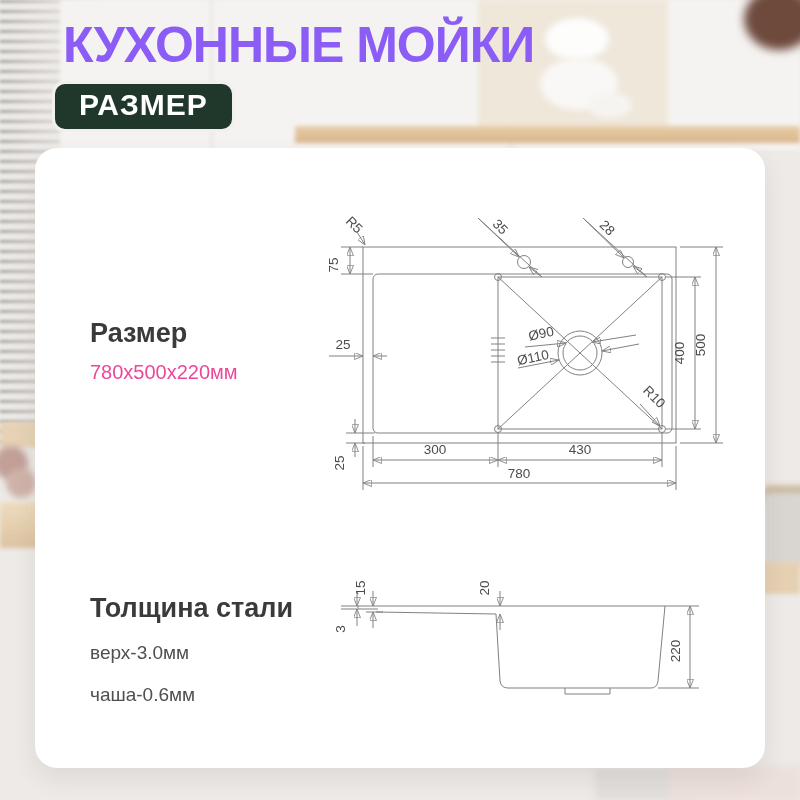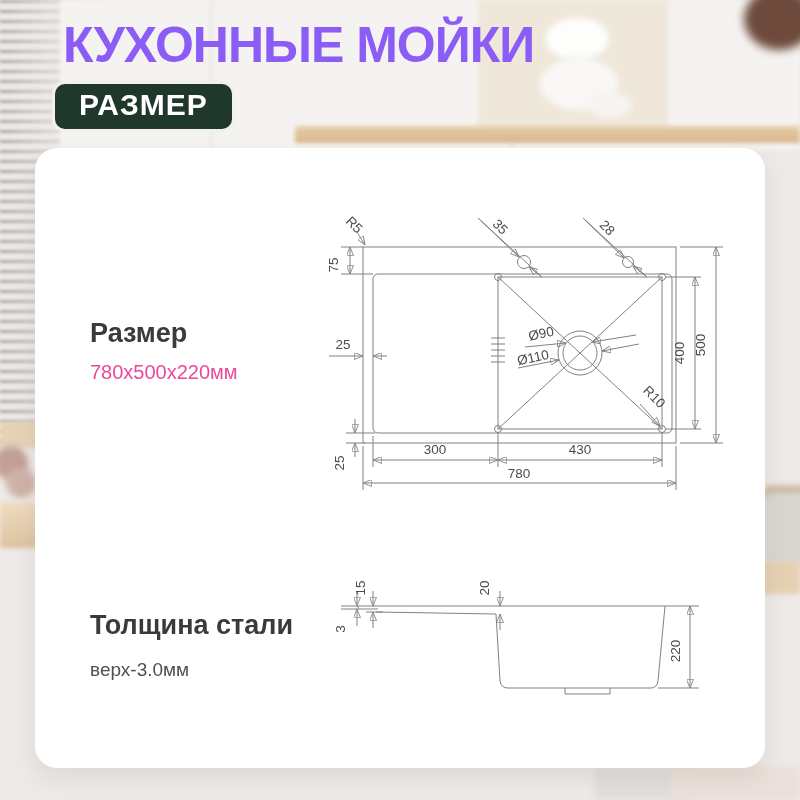--- a/index.html
+++ b/index.html
@@ -36,21 +36,21 @@
   .title{position:absolute;left:47px;top:16px;width:600px;
      font-size:50px;font-weight:bold;letter-spacing:-1px;color:#8b5cf6;margin-left:16px;}
   .badge{position:absolute;left:52px;top:81px;display:inline-block;
      background:#20382c;color:#fff;font-size:30px;font-weight:bold;letter-spacing:1px;
      padding:4px 24px 7px 24px;border-radius:13px;border:3px solid #f2f0ed;}
   
   .card{position:absolute;left:35px;top:148px;width:730px;height:620px;
      background:#ffffff;border-radius:22px;box-shadow:0 10px 24px rgba(80,70,60,.10);}
   .sec{position:absolute;left:55px;}
   .sec-size{top:170px;}
-  .sec-th{top:462px;}
+  .sec-th{top:445px;}
   .sec-h{font-size:27px;font-weight:bold;color:#3a3a3a;margin-bottom:12px;}
   .sec-v{font-size:20px;color:#ec4899;}
   .sec-v2{font-size:19px;color:#4f4f4f;line-height:1.38;margin-top:16px;}
   
   svg.draw{position:absolute;left:0;top:0;}
   svg.draw line,svg.draw rect,svg.draw circle,svg.draw path{stroke:#818181;stroke-width:1;fill:none;}
   svg.draw text{fill:#4c4c4c;font-family:"Liberation Sans",sans-serif;font-size:13.5px;stroke:none;}
 </style>
 </head>
 <body>
@@ -83,20 +83,21 @@
   <div class="card">
 
     <div class="sec sec-size">
       <div class="sec-h">Размер</div>
       <div class="sec-v">780x500x220мм</div>
     </div>
 
     <div class="sec sec-th">
       <div class="sec-h">Толщина стали</div>
       <div class="sec-v2">верх-3.0мм</div>
+      <div class="sec-v2">чаша-0.6мм</div>
     </div>
 
     <svg class="draw" width="730" height="620" viewBox="0 0 730 620">
       <defs>
         <marker id="arr" viewBox="0 0 10 8" refX="10" refY="4" markerWidth="9" markerHeight="7" orient="auto-start-reverse">
           <path d="M0,0 L10,4 L0,8 z" fill="#818181" stroke="none"></path>
         </marker>
       </defs>
 
       <g>

